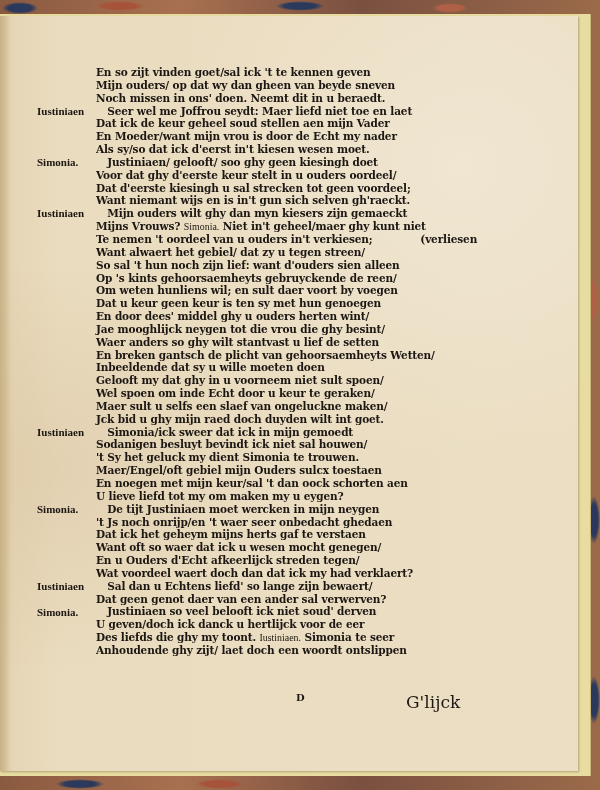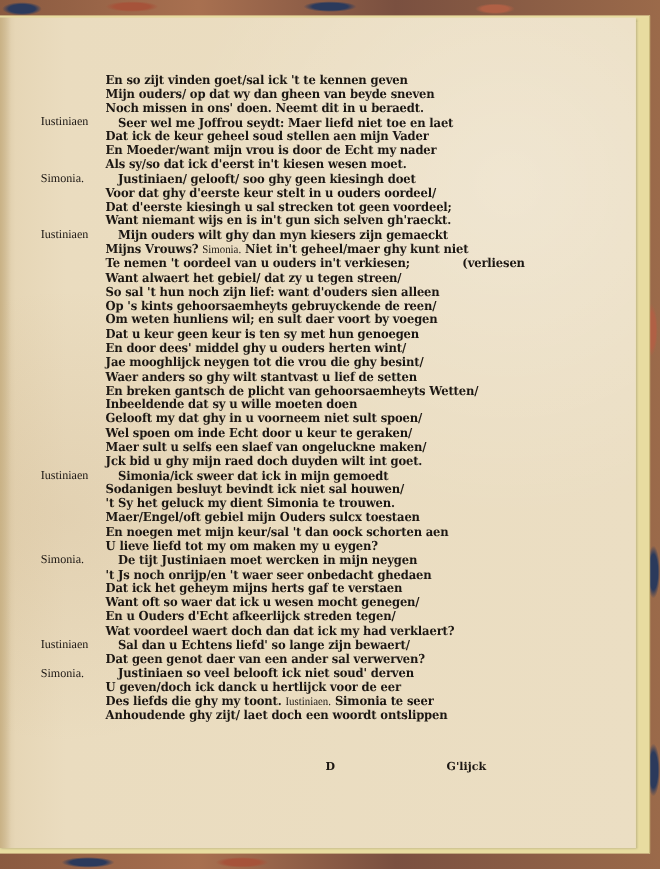--- a/index.html
+++ b/index.html
@@ -50,33 +50,33 @@
       transform:scaleX(0.94);
       transform-origin:left top;
     }
     .line { white-space:nowrap; height:12.85px; position:relative; }
     .line.indent { padding-left:12px; }
     .line .right { position:absolute; left:345px; }
     .inline-speaker {
       font-family:"Liberation Serif", serif; font-weight:normal; font-size:10.5px;
       letter-spacing:0;
     }
-    .speakers { position:absolute; left:0; top:0; width:100%; height:100%; }
+    .speakers { position:absolute; left:0; top:0; width:100%; height:100%;font-weight:bold; }
     .speaker {
       position:absolute; left:37px;
       font-family:"Liberation Serif", serif;
       font-size:11px; color:#1c1713;
     }
     .footer-sig {
       position:absolute; left:296px; top:676px;
       font-family:"DejaVu Serif", serif; font-weight:bold; font-size:10px; color:#1c1713;
     }
     .footer-catch {
       position:absolute; left:406px; top:676px;
-      font-family:"DejaVu Serif", serif; font-weight:bold; font-size:10px; color:#1c1713;
+      font-family:"DejaVu Serif", serif; font-weight:normal; font-size:17px; color:#1c1713;
     }
   </style>
 </head>
 <body>
 
 <div class="marbled"></div>
 <div class="endpaper"></div>
 <div class="page">
   <div class="gutter" style="top:0;"></div>
 

